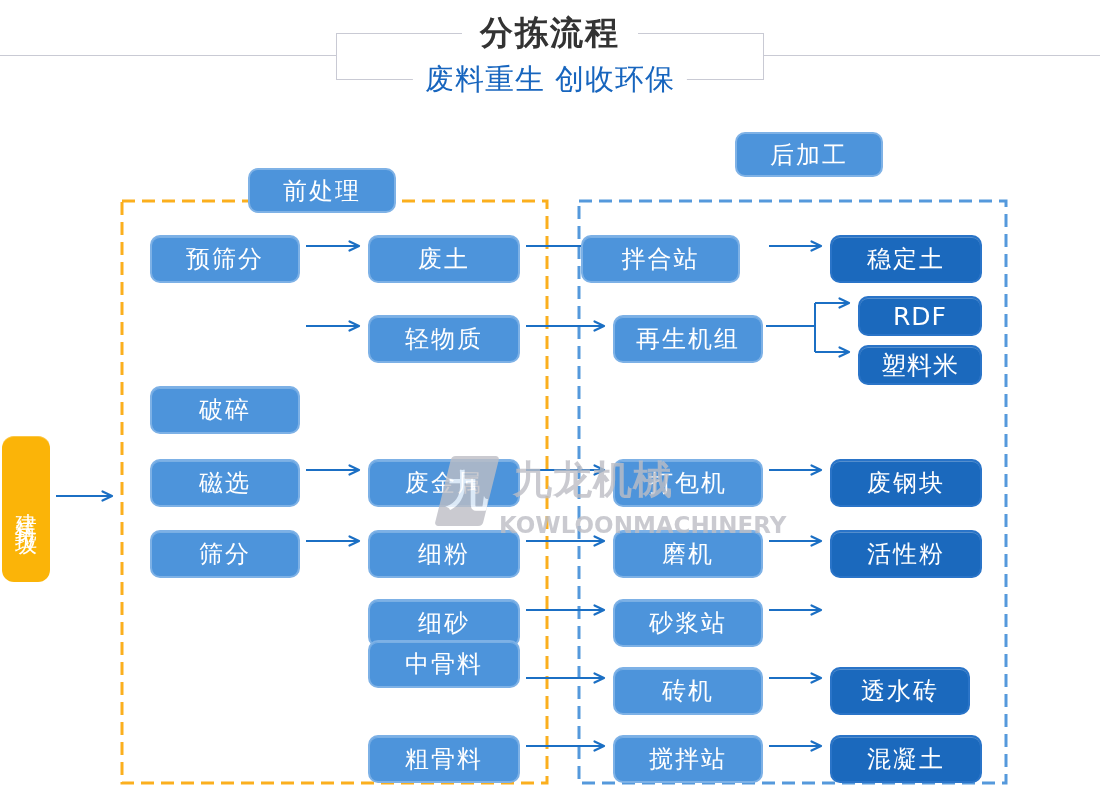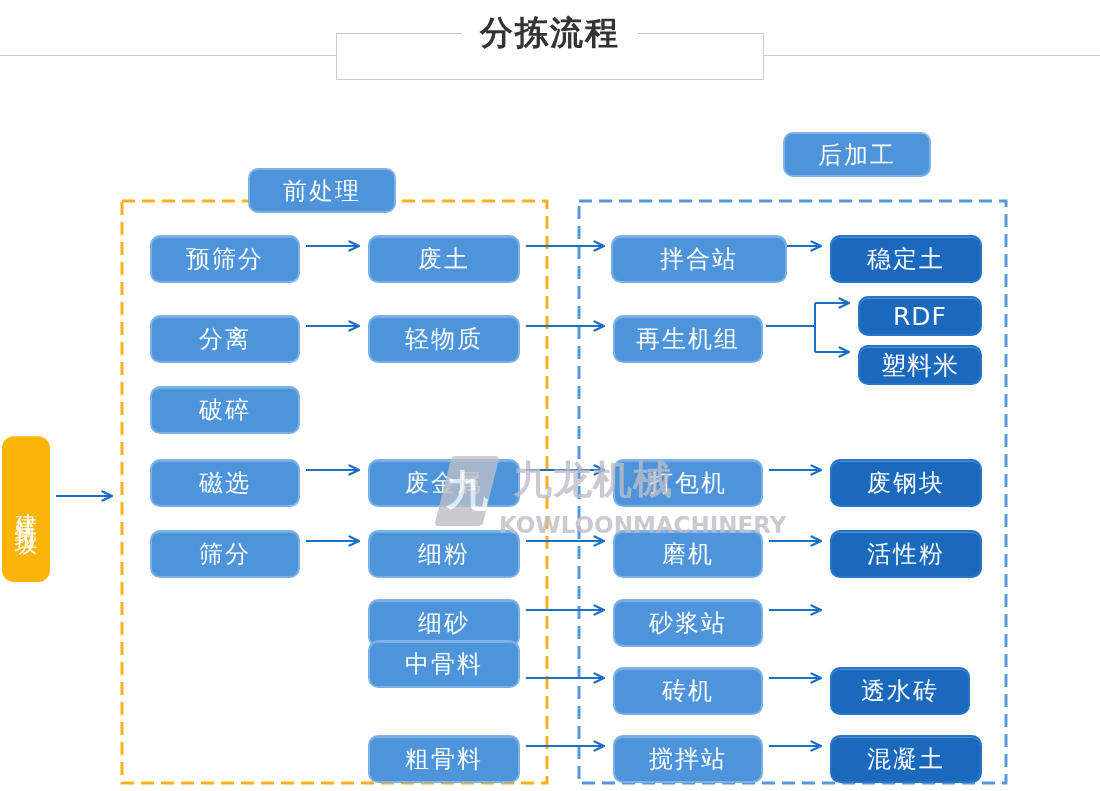--- a/index.html
+++ b/index.html
@@ -56,23 +56,24 @@
 </style>
 </head>
 <body>
 
 <div class="canvas">
 
   <div class="hline left"></div>
   <div class="hframe"></div>
   <div class="hline right"></div>
   <div class="title">分拣流程</div>
+  <div class="subtitle">废料重生 创收环保</div>
 
   <div class="sec-btn" style="left:248px;margin-top:36px;">前处理</div>
-  <div class="sec-btn" style="left:735px;margin-left:48px;">后加工</div>
+  <div class="sec-btn" style="left:735px;">后加工</div>
 
   <svg class="connectors" width="1100" height="791">
     <defs>
       <marker id="ah" markerWidth="14" markerHeight="14" refX="11" refY="6" orient="auto" markerUnits="userSpaceOnUse">
         <path class="ah-path" d="M1.5,1.5 L11,6 L1.5,10.5"></path>
       </marker>
     </defs>
     <rect class="dash-yellow" x="122" y="201" width="425" height="582"></rect>
     <rect class="dash-blue" x="579" y="201" width="427" height="582"></rect>
     <g id="edge-group">
@@ -100,32 +101,31 @@
         <path d="M769,610 L821,610" class="edge" marker-end="url(#ah)"></path>
         <path d="M769,678 L821,678" class="edge" marker-end="url(#ah)"></path>
         <path d="M769,746 L821,746" class="edge" marker-end="url(#ah)"></path>
       </g>
   </svg>
 
   <div class="node src" style="left:2px;top:423px;width:48px;height:146px">建筑垃圾</div>
 
   <div class="node" style="left:150px;top:222px;width:150px;height:48px">预筛分</div>
   <div class="node" style="left:368px;top:222px;width:152px;height:48px">废土</div>
-  <div class="node" style="left:150px;top:302px;width:150px;height:48px">分离</div>
   <div class="node" style="left:368px;top:302px;width:152px;height:48px">轻物质</div>
   <div class="node" style="left:150px;top:373px;width:150px;height:48px">破碎</div>
   <div class="node" style="left:150px;top:446px;width:150px;height:48px">磁选</div>
   <div class="node" style="left:368px;top:446px;width:152px;height:48px">废金属</div>
   <div class="node" style="left:150px;top:517px;width:150px;height:48px">筛分</div>
   <div class="node" style="left:368px;top:517px;width:152px;height:48px">细粉</div>
   <div class="node" style="left:368px;top:586px;width:152px;height:48px">细砂</div>
   <div class="node" style="left:368px;top:627px;width:152px;height:48px">中骨料</div>
   <div class="node" style="left:368px;top:722px;width:152px;height:48px">粗骨料</div>
 
-  <div class="node" style="left:611px;top:222px;width:176px;height:48px">拌合站</div>
+  <div class="node" style="left:581px;top:222px;width:159px;height:48px">拌合站</div>
   <div class="node" style="left:613px;top:302px;width:150px;height:48px">再生机组</div>
   <div class="node" style="left:613px;top:446px;width:150px;height:48px">打包机</div>
   <div class="node" style="left:613px;top:517px;width:150px;height:48px">磨机</div>
   <div class="node" style="left:613px;top:586px;width:150px;height:48px">砂浆站</div>
   <div class="node" style="left:613px;top:654px;width:150px;height:48px">砖机</div>
   <div class="node" style="left:613px;top:722px;width:150px;height:48px">搅拌站</div>
 
   <div class="node dark" style="left:830px;top:222px;width:152px;height:48px">稳定土</div>
   <div class="node dark small" style="left:858px;top:283px;width:124px;height:40px">RDF</div>
   <div class="node dark small" style="left:858px;top:332px;width:124px;height:40px">塑料米</div>

